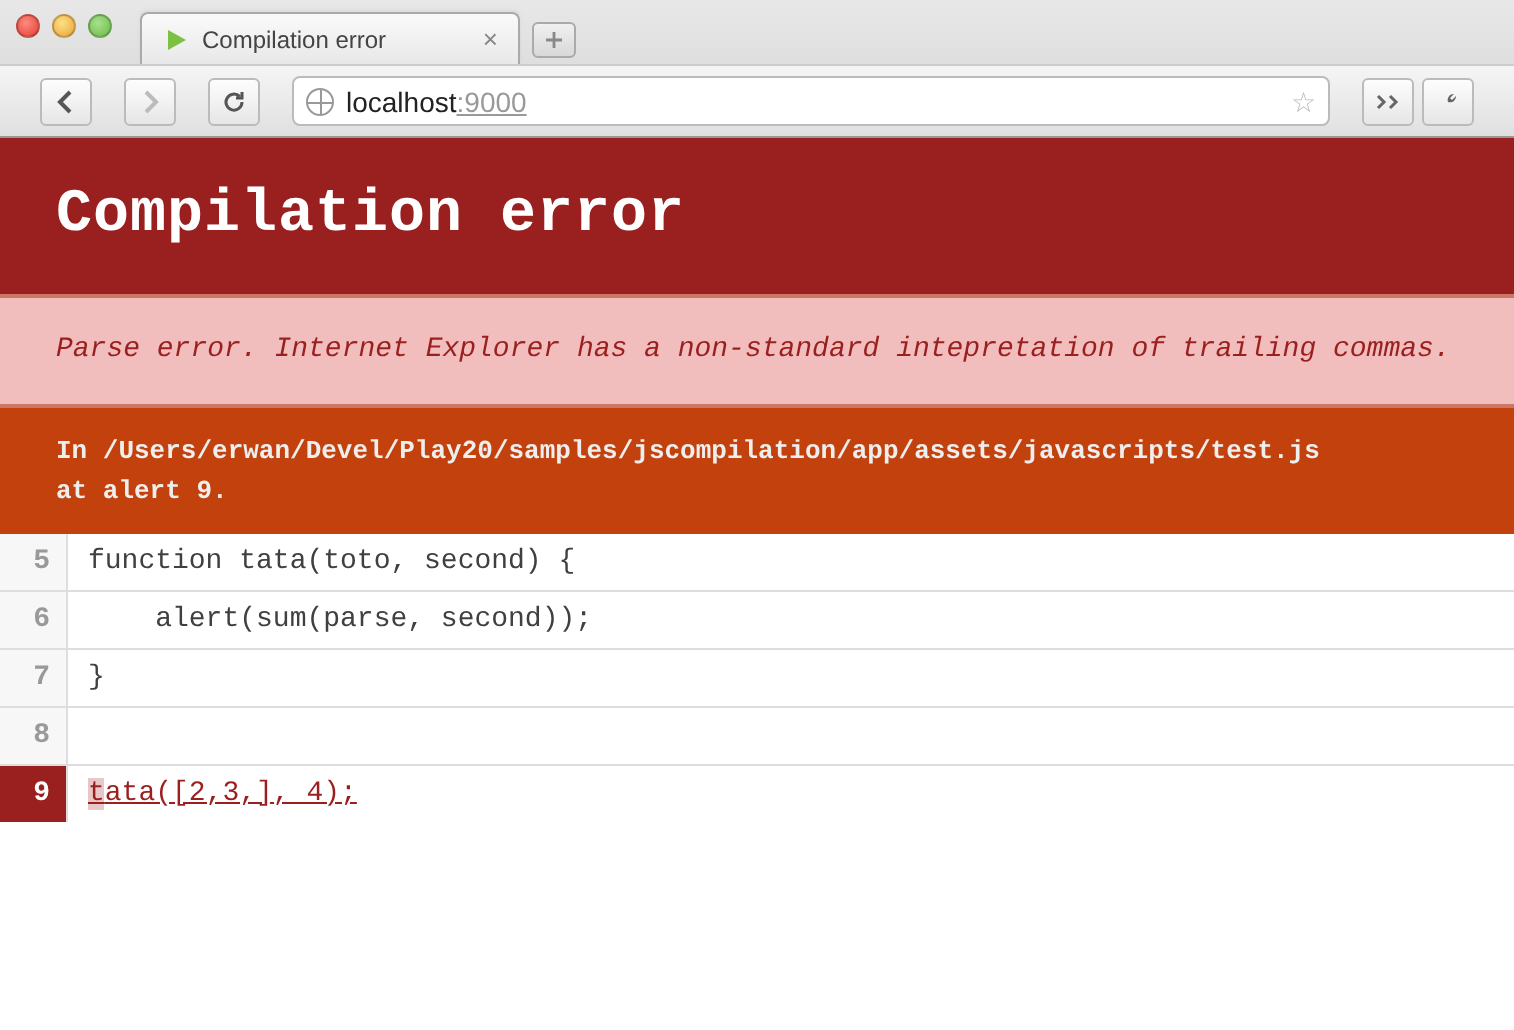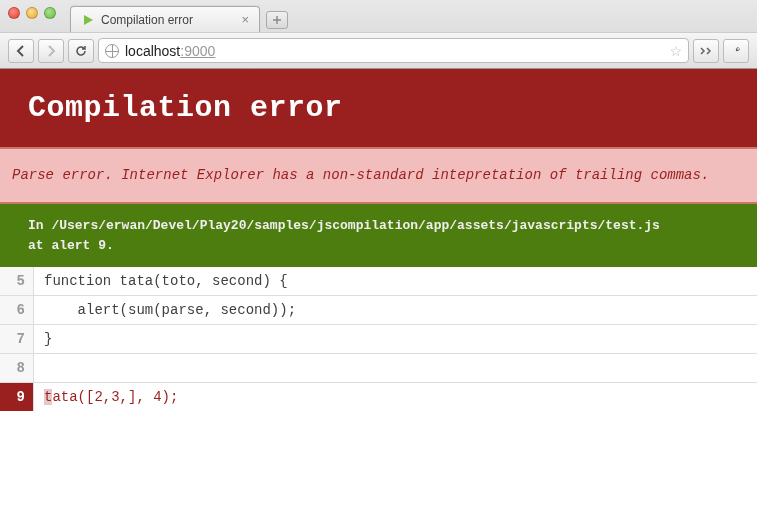--- a/index.html
+++ b/index.html
@@ -13,45 +13,45 @@
 .tl-red { background: radial-gradient(circle at 40% 35%, #ff8a80, #e33e32); }
 .tl-yellow { background: radial-gradient(circle at 40% 35%, #ffe083, #e8a33d); }
 .tl-green { background: radial-gradient(circle at 40% 35%, #a8e08a, #6bbb4a); }
 
 .tabbar { display: flex; align-items: flex-end; padding: 0 60px 0 70px; height: 28px; margin-top: -22px; }
 .tab { display: flex; align-items: center; gap: 6px; background: linear-gradient(#fafafa,#e8e8e8); border: 1px solid #aaa; border-bottom: none; border-radius: 4px 4px 0 0; height: 26px; padding: 0 10px; font-size: 12px; color: #444; min-width: 190px; box-shadow: 0 -1px 2px rgba(0,0,0,0.05); }
 .tab .favicon { width: 14px; height: 14px; }
 .tab .close { color: #888; font-size: 13px; margin-left: auto; }
 .newtab { width: 22px; height: 18px; margin-left: 6px; margin-bottom: 3px; background: linear-gradient(#f0f0f0,#d8d8d8); border: 1px solid #aaa; border-radius: 3px; display:flex; align-items:center; justify-content:center; color:#777; font-size:12px; }
 
-.toolbar { display: flex; align-items: center; gap: 4px; padding: 5px 8px; background: linear-gradient(#f5f5f5,#e0e0e0); border-top: 1px solid #ccc; }
+.toolbar { display: flex; align-items: center; gap: 16px; padding: 5px 20px; background: linear-gradient(#f5f5f5,#e0e0e0); border-top: 1px solid #ccc; }
 .nav-btn { width: 26px; height: 24px; border: 1px solid #bbb; border-radius: 3px; background: linear-gradient(#fdfdfd,#e6e6e6); display:flex; align-items:center; justify-content:center; color:#555; }
 .nav-btn.disabled { color: #bbb; }
 .addr { flex: 1; display:flex; align-items:center; background:#fff; border:1px solid #bbb; border-radius:4px; height:25px; padding:0 6px; font-size:14px; }
 .addr .globe { width:14px; height:14px; margin-right:6px; border:1px solid #999; border-radius:50%; position:relative; }
 .addr .globe::before { content:""; position:absolute; left:0; right:0; top:50%; border-top:1px solid #999; }
 .addr .globe::after { content:""; position:absolute; top:0; bottom:0; left:50%; border-left:1px solid #999; }
 .addr .host-main { color:#222; }
 .addr .host-port { color:#999;text-decoration:underline; }
 .addr .star { margin-left:auto; color:#bbb; }
 .right-tools { display:flex; gap:4px; }
 
 
 .page { font-family: "Courier New", monospace; }
 .hdr { background:#9a1f1f; color:#fff; padding: 22px 28px; font-size: 30px; font-weight: bold; letter-spacing: 0.5px; }
-.msg { background:#f2bdbd; color:#9a1f1f; padding: 16px 12px; font-size: 14px; font-style: italic; line-height: 1.5; border-top: 2px solid #c76; border-bottom: 2px solid #c76; }
-.loc { background:#4d7c0f; color:#eee; padding: 12px 28px; font-size: 13px; font-weight: bold; line-height: 1.5; }
+.msg { background:#f2bdbd; color:#9a1f1f; padding: 16px 28px; font-size: 14px; font-style: italic; line-height: 1.5; border-top: 2px solid #c76; border-bottom: 2px solid #c76; }
+.loc { background:#c2410c; color:#eee; padding: 12px 28px; font-size: 13px; font-weight: bold; line-height: 1.5; }
 
 .code { font-size: 14px; }
 .code-row { display:flex; border-top: 1px solid #ddd; }
 .code-row:first-child { border-top: none; }
 .gutter { width: 34px; text-align: right; padding: 6px 8px 6px 0; color: #999; background:#f7f7f7; border-right:1px solid #ddd; font-weight:bold; }
 .src { padding: 6px 10px; white-space: pre; color:#404040; flex:1; }
 .code-row.err .gutter { background:#9a1f1f; color:#fff; }
-.code-row.err .src { color:#9a1f1f; }
+.code-row.err .src { color:#9a1f1f;text-decoration:underline; }
 .err-mark { background: rgba(160,30,30,0.25); }
 
 svg { display:block; }
 </style>
 </head>
 <body>
 
 <div class="browser-chrome">
   <div class="titlebar">
     <div class="traffic-lights">

